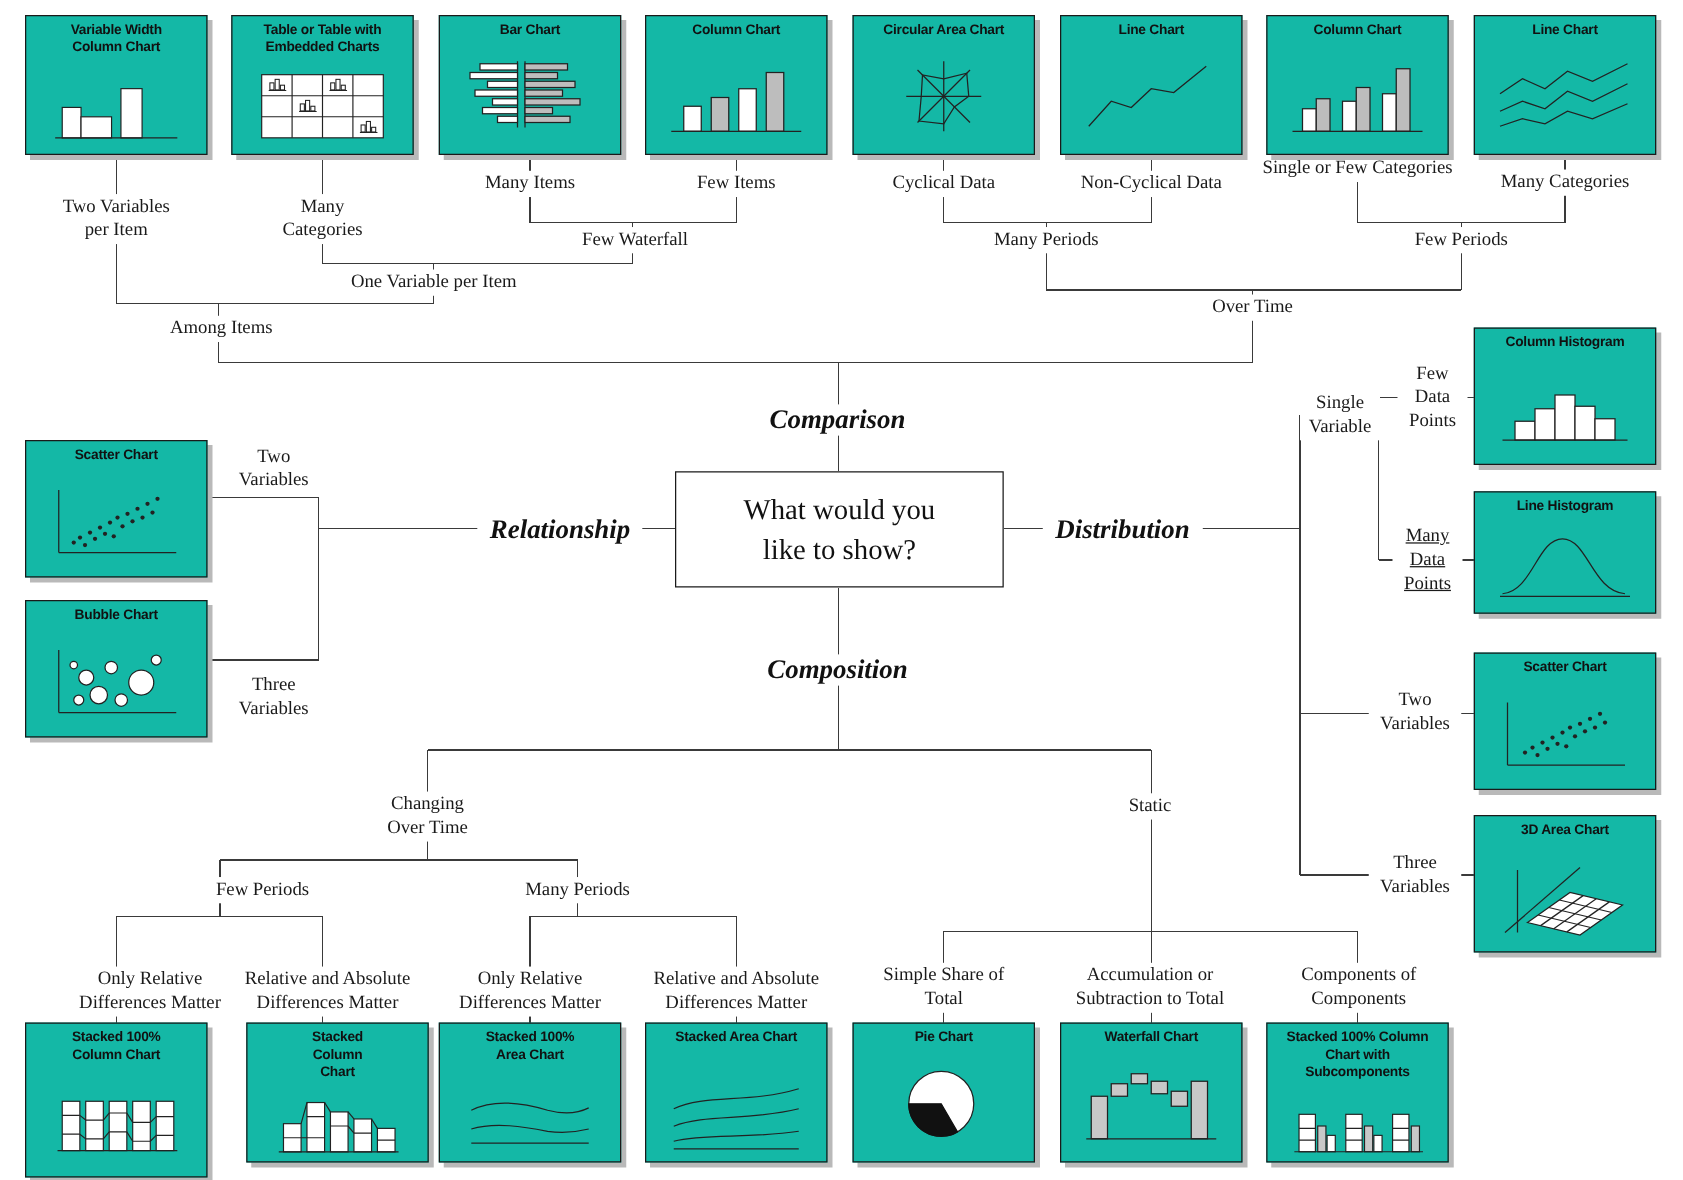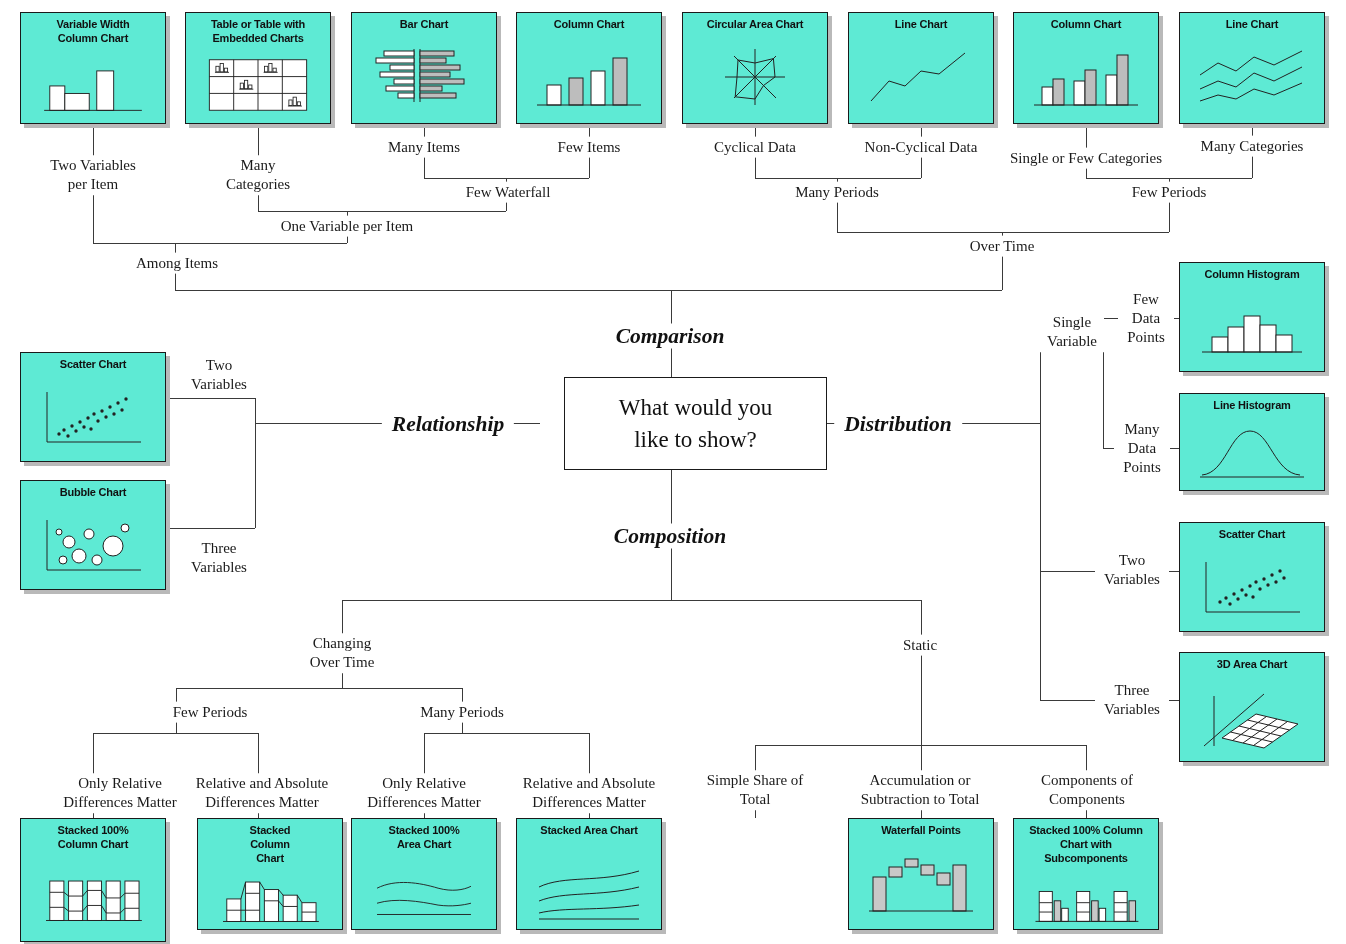--- a/index.html
+++ b/index.html
@@ -1,32 +1,32 @@
 <!DOCTYPE html>
 <html><head>
 <meta charset="utf-8">
 <style>
   * { margin:0; padding:0; box-sizing:border-box; }
   html,body { background:#fff; }
   body { width:1346px; height:944px; position:relative; font-family:"Liberation Serif", serif; color:#1a1a1a; }
   .canvas { position:absolute; left:0; top:0; width:1346px; height:944px; background:#fff; overflow:hidden; }
   .wires { position:absolute; left:0; top:0; }
   .wires line { stroke:#3a3a3a; stroke-width:1; }
-  .chart-box { position:absolute; width:146px; background:#5eead4; border:1.5px solid #1a1a1a;
+  .chart-box { position:absolute; width:146px; background:#14b8a6; border:1.5px solid #1a1a1a;
                box-shadow:4px 4px 0 #b9b9b9; display:flex; flex-direction:column; align-items:center; }
   .box-title { font-family:"Liberation Sans", sans-serif; font-weight:bold; font-size:11px; line-height:1.25;
                text-align:center; padding:5px 4px 2px; letter-spacing:-0.2px; color:#111; }
   .box-icon { flex:1; width:100%; display:flex; align-items:center; justify-content:center; overflow:hidden; }
   .box-icon svg { display:block; }
   .lbl { position:absolute; transform:translate(-50%,-50%); background:#fff; text-align:center;
          font-size:15px; line-height:1.25; padding:1px 3px; white-space:nowrap; }
   .lbl.wrap { white-space:normal; }
   .branch { position:absolute; transform:translate(-50%,-50%); background:#fff; font-weight:bold;
             font-style:italic; font-size:21.5px; padding:0 10px; white-space:nowrap; color:#111; }
-  .center-box { position:absolute; left:564px; top:377px; width:263px; height:93px; border:1.5px solid #1a1a1a;
+  .center-box { position:absolute; left:540px; top:377px; width:263px; height:93px; border:1.5px solid #1a1a1a;
                 background:#fff; display:flex; align-items:center; justify-content:center; }
   .center-box .q { width:175px; text-align:center; font-size:23px; line-height:1.38; color:#111; }
 </style>
 </head>
 <body>
 
 <div class="canvas">
 
   <svg class="wires" width="1346" height="944" viewBox="0 0 1346 944" shape-rendering="crispEdges">
 
@@ -85,35 +85,35 @@
       <line x1="921" y1="745" x2="921" y2="818"></line>
     <line x1="1086" y1="745" x2="1086" y2="818"></line>
   </svg>
 
   <div class="lbl wrap" style="left:93px; top:175px; width:100px;">Two Variables per Item</div>
   <div class="lbl wrap" style="left:258px; top:175px; width:80px;">Many Categories</div>
   <div class="lbl" style="left:424px; top:147px;">Many Items</div>
   <div class="lbl" style="left:589px; top:147px;">Few Items</div>
   <div class="lbl" style="left:755px; top:147px;">Cyclical Data</div>
   <div class="lbl" style="left:921px; top:147px;">Non-Cyclical Data</div>
-  <div class="lbl" style="left:1086px; top:158px;text-align:center;">Single or Few Categories</div>
+  <div class="lbl" style="left:1086px; top:135px;text-align:center;">Single or Few Categories</div>
   <div class="lbl" style="left:1252px; top:146px;">Many Categories</div>
   <div class="lbl" style="left:508px; top:192px;">Few Waterfall</div>
   <div class="lbl" style="left:347px; top:226px;">One Variable per Item</div>
   <div class="lbl" style="left:177px; top:263px;">Among Items</div>
   <div class="lbl" style="left:837px; top:192px;">Many Periods</div>
   <div class="lbl" style="left:1169px; top:192px;">Few Periods</div>
   <div class="lbl" style="left:1002px; top:246px;">Over Time</div>
 
   <div class="lbl wrap" style="left:219px; top:375px; width:74px;">Two Variables</div>
   <div class="lbl wrap" style="left:219px; top:558px; width:74px;">Three Variables</div>
 
   <div class="lbl wrap" style="left:1072px; top:332px; width:64px;">Single Variable</div>
   <div class="lbl wrap" style="left:1146px; top:318px; width:56px;">Few Data Points</div>
-  <div class="lbl wrap" style="left:1142px; top:448px; width:56px;">Many Data Points</div>
+  <div class="lbl wrap" style="left:1142px; top:448px; width:56px;text-decoration:underline;">Many Data Points</div>
   <div class="lbl wrap" style="left:1132px; top:570px; width:74px;">Two Variables</div>
   <div class="lbl wrap" style="left:1132px; top:700px; width:74px;">Three Variables</div>
 
   <div class="lbl wrap" style="left:342px; top:653px; width:88px;">Changing Over Time</div>
   <div class="lbl" style="left:920px; top:645px;">Static</div>
   <div class="lbl" style="left:210px; top:712px;">Few Periods</div>
   <div class="lbl" style="left:462px; top:712px;">Many Periods</div>
   <div class="lbl wrap" style="left:120px; top:793px; width:142px;">Only Relative Differences Matter</div>
   <div class="lbl wrap" style="left:262px; top:793px; width:152px;">Relative and Absolute Differences Matter</div>
   <div class="lbl wrap" style="left:424px; top:793px; width:142px;">Only Relative Differences Matter</div>
@@ -446,23 +446,32 @@
     <div class="box-icon">
         <svg width="120" height="68" viewBox="0 0 120 66" fill="none" stroke="#222" stroke-width="1">
       <path d="M10,52 C35,46 70,50 110,44"></path>
       <path d="M10,40 C35,30 70,36 110,26"></path>
       <path d="M10,26 C35,14 70,22 110,10"></path>
       <line x1="10" y1="58" x2="110" y2="58"></line>
     </svg>
       </div>
   </div>
 
+  <div class="chart-box" style="left:682px; top:818px; height:112px;">
+    <div class="box-title">Pie Chart</div>
+    <div class="box-icon">
+        <svg width="120" height="68" viewBox="0 0 120 66" fill="none" stroke="#222" stroke-width="1">
+      <circle cx="58" cy="32" r="26" fill="#fff"></circle>
+      <path d="M58,32 L32,32 A26,26 0 0 0 71,54.5 Z" fill="#111" stroke="#111"></path>
+    </svg>
+      </div>
+  </div>
 
   <div class="chart-box" style="left:848px; top:818px; height:112px;">
-    <div class="box-title">Waterfall Points</div>
+    <div class="box-title">Waterfall Chart</div>
     <div class="box-icon">
         <svg width="120" height="68" viewBox="0 0 120 66" fill="none" stroke="#222" stroke-width="1">
       <rect x="12" y="26" width="13" height="34" fill="#c8c8c8"></rect>
       <rect x="28" y="16" width="13" height="10" fill="#c8c8c8"></rect>
       <rect x="44" y="8" width="13" height="8" fill="#c8c8c8"></rect>
       <rect x="60" y="14" width="13" height="10" fill="#c8c8c8"></rect>
       <rect x="76" y="22" width="13" height="12" fill="#c8c8c8"></rect>
       <rect x="92" y="14" width="13" height="46" fill="#c8c8c8"></rect>
       <line x1="8" y1="60" x2="112" y2="60"></line>
     </svg>

